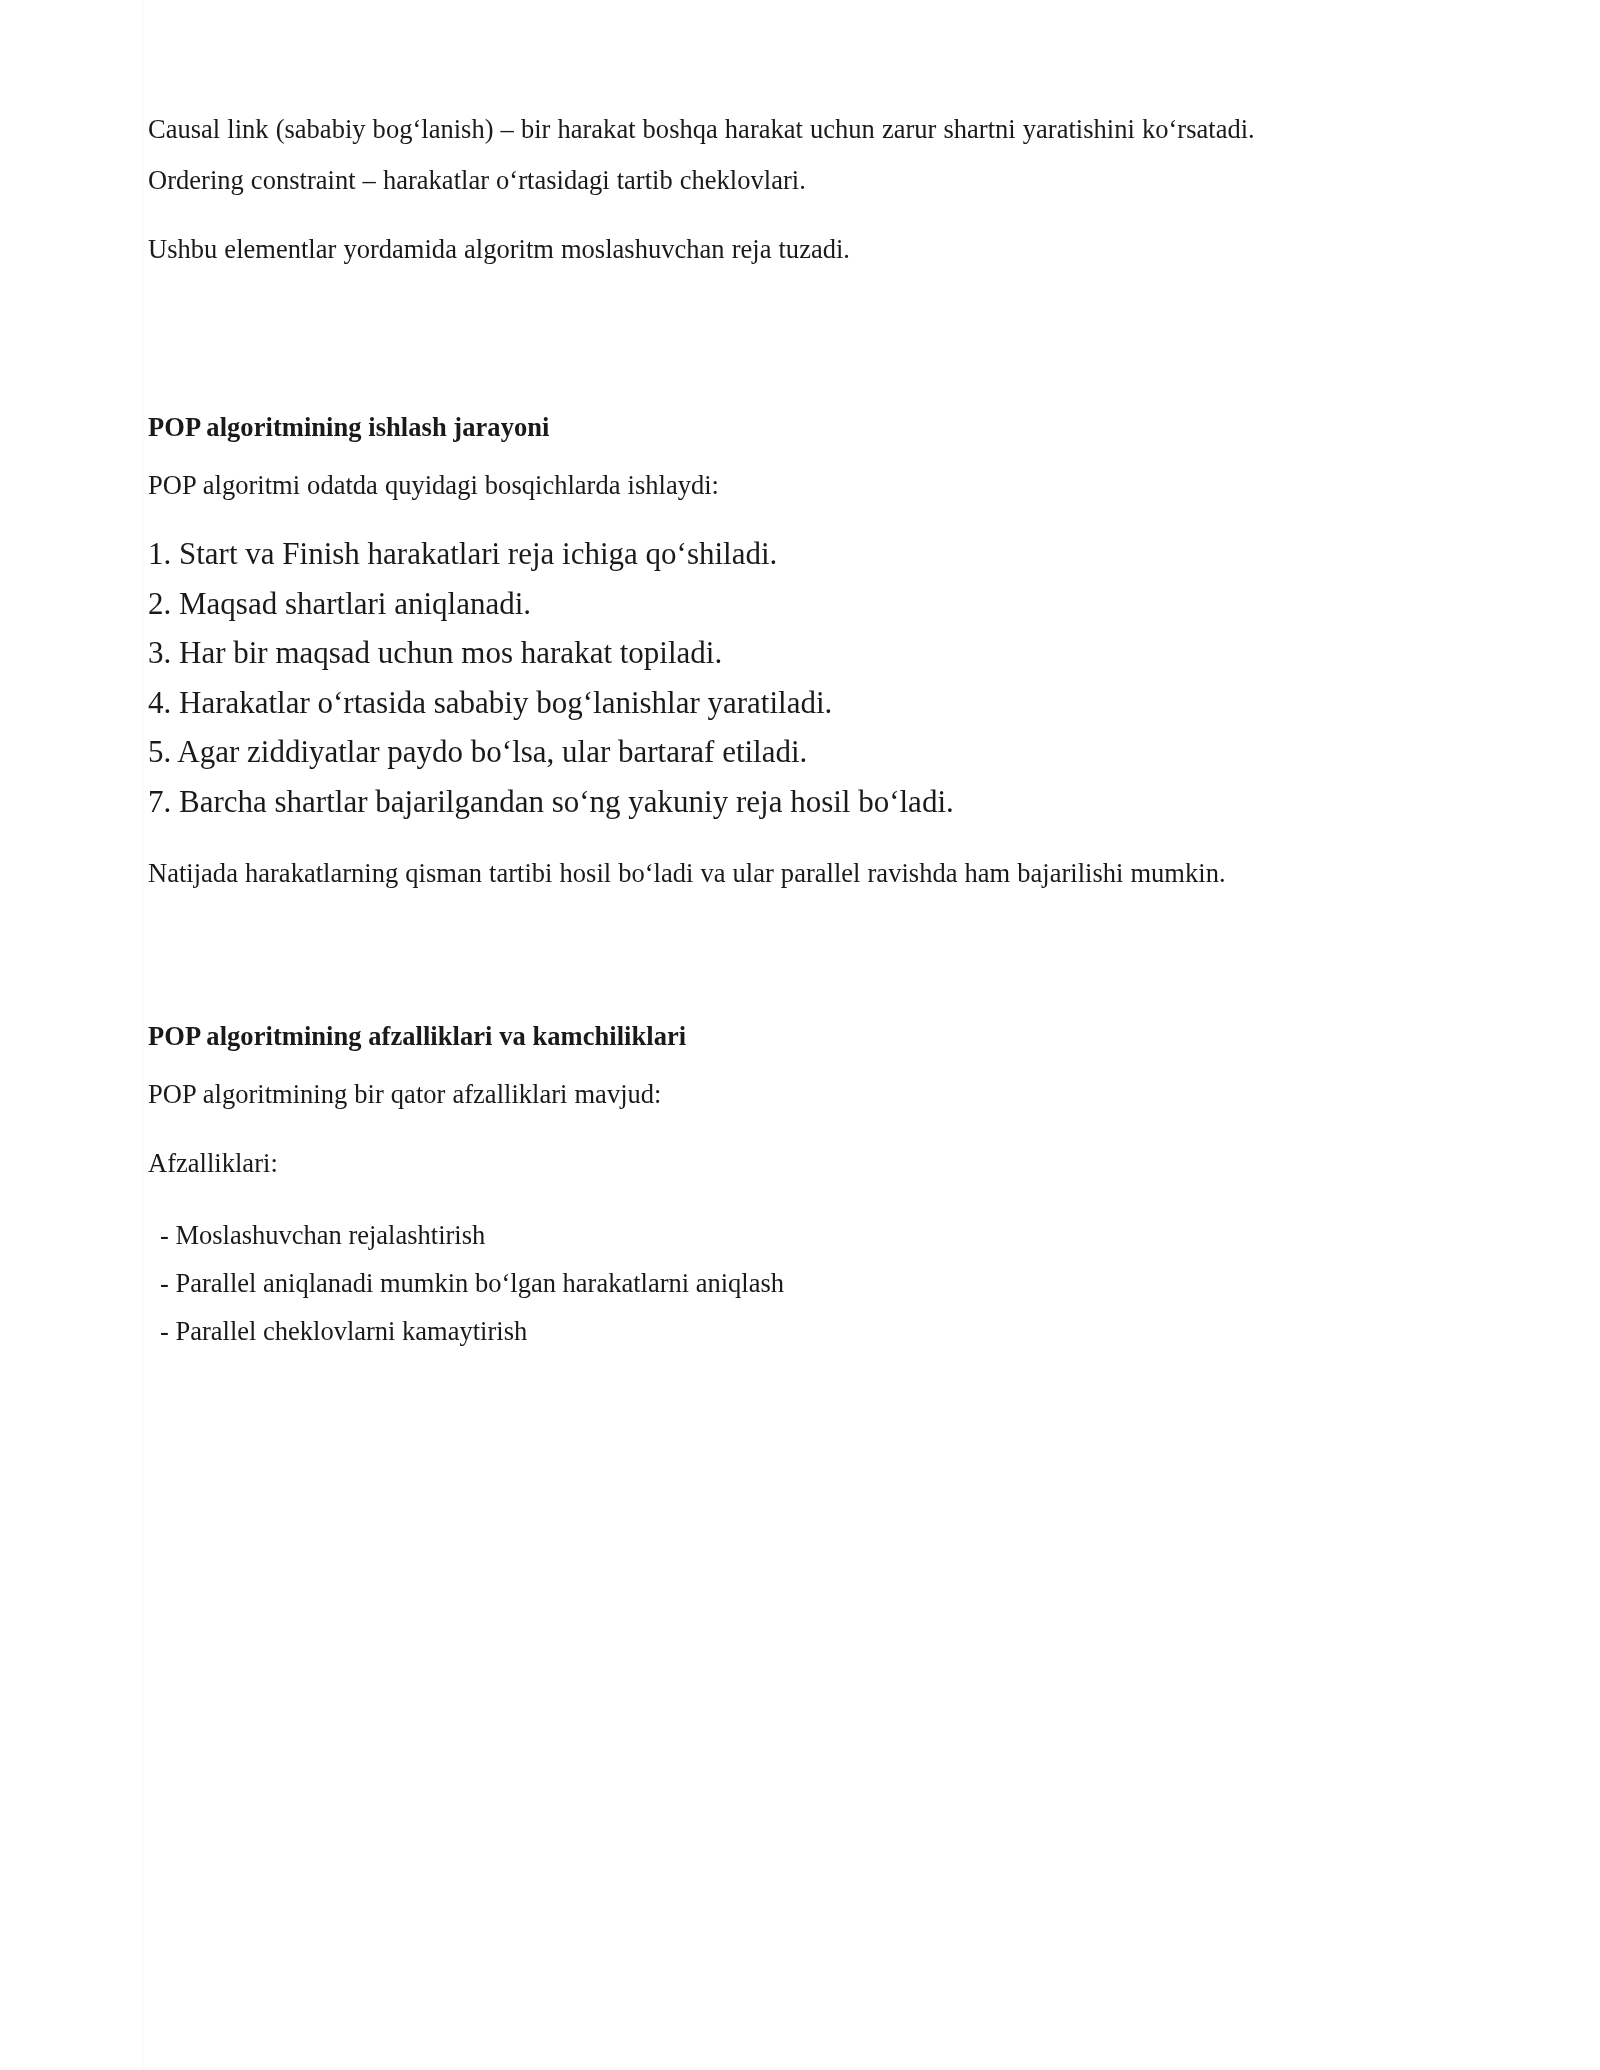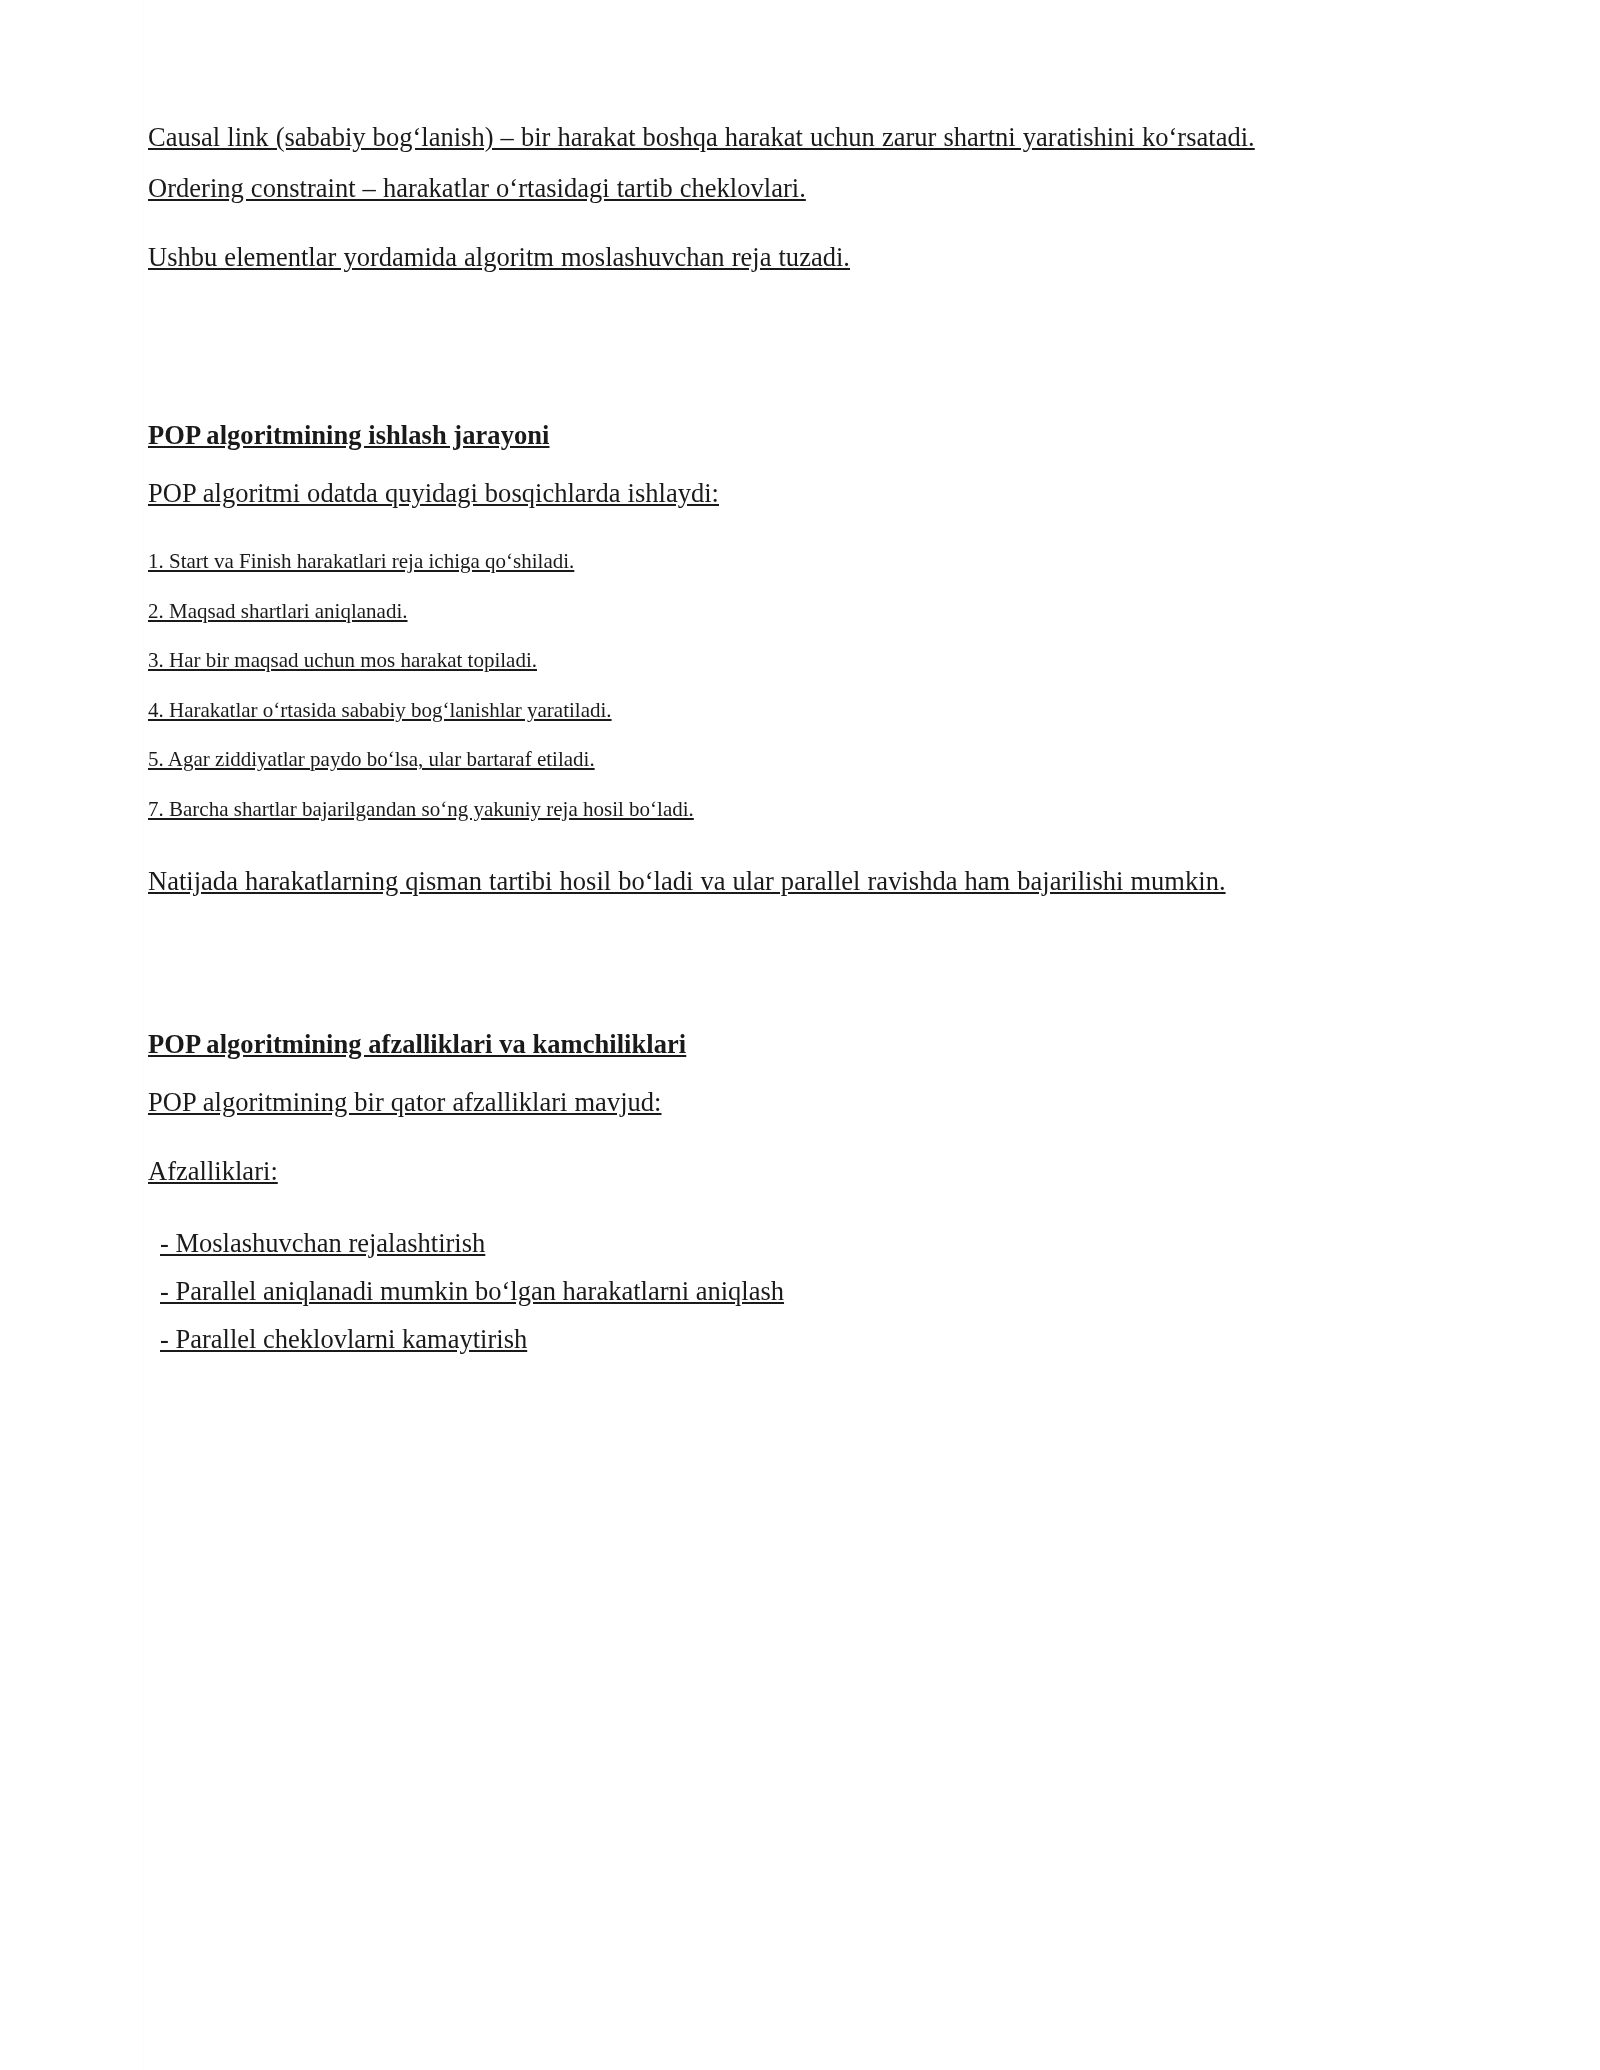--- a/index.html
+++ b/index.html
@@ -26,23 +26,22 @@
     top: 0;
     left: 143px;
     width: 1px;
     height: 2070px;
     background: #fbfbfb;
   }
 
   .content {
     position: absolute;
     left: 148px;
-    top: 112px;
+    top: 104px;
     width: 1200px;
-    text-decoration: underline;
   }
 
   .para {
     font-size: 26.5px;
     line-height: 51px;
     margin: 0;
     text-align: left;
     letter-spacing: 0.02px;
     word-spacing: 0.4px;
   }
@@ -55,21 +54,21 @@
     letter-spacing: 0.05px;
   }
 
   .list {
     list-style: none;
     margin: 0;
     padding: 0;
   }
 
   .list li {
-    font-size: 21px;
+    font-size: 31px;
     line-height: 49.5px;
     margin: 0;
     white-space: nowrap;
   }
 
   .dash-list {
     list-style: none;
     margin: 12px;
     padding: 0;
   }

